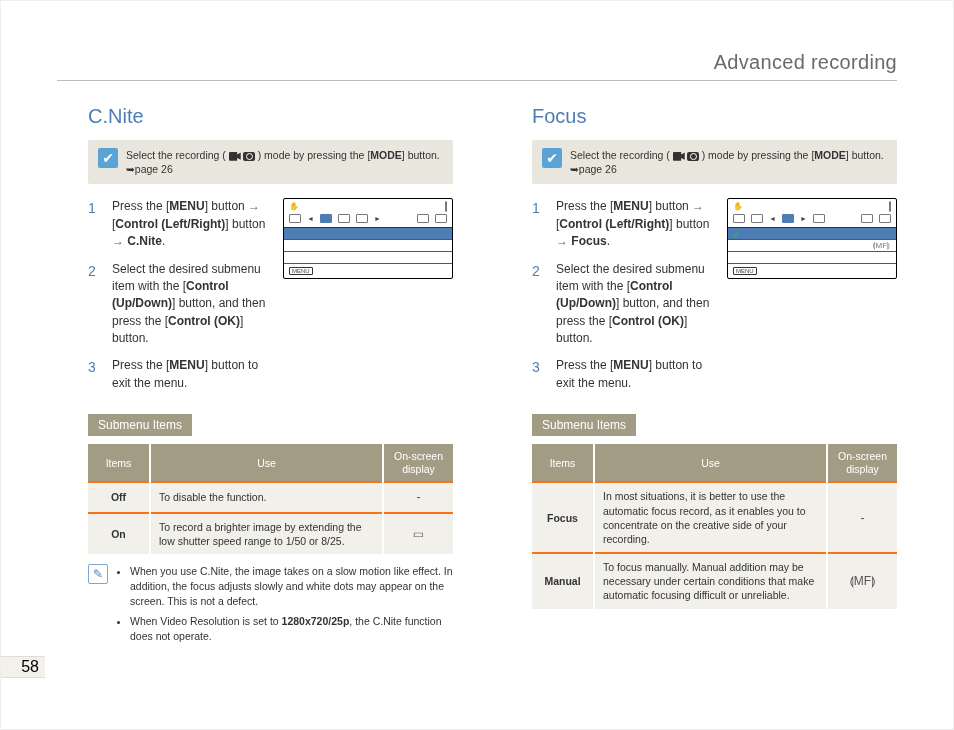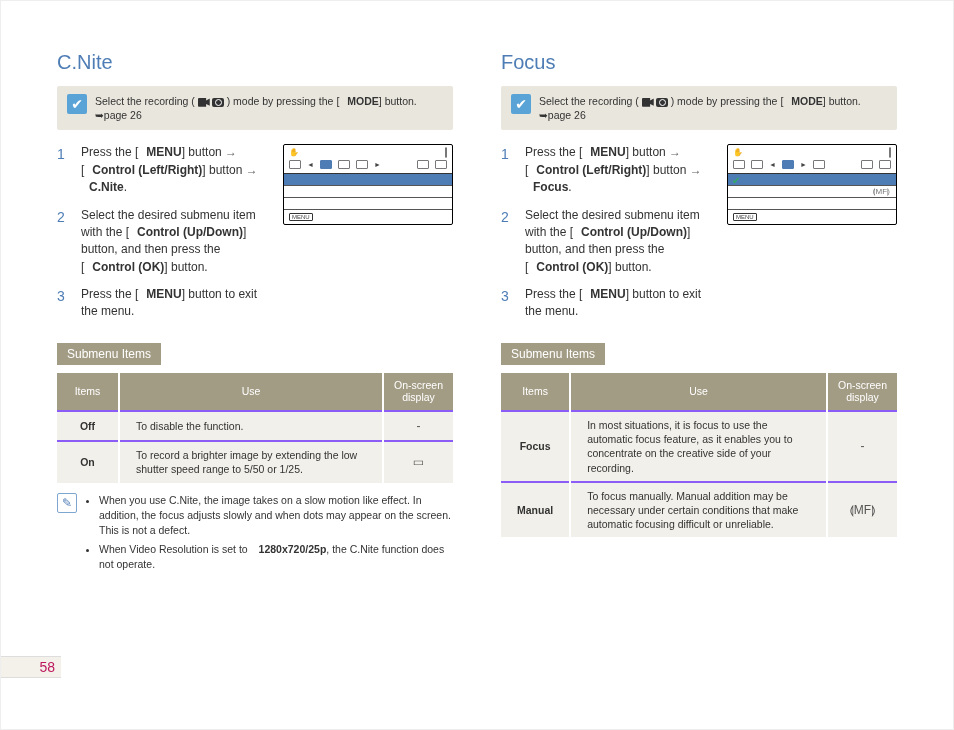--- a/index.html
+++ b/index.html
@@ -23,44 +23,44 @@
     height:730px;
     margin:0 auto;
     position:relative;
     padding:50px 56px 24px 56px;
     border:1px solid #eee;
   }
   .page-number-tab{
     position:absolute;
     left:0;
     top:655px;
-    width:60px;
+    width:44px;
     height:22px;
     background:#f3f1ea;
     border-top:1px solid #ddd;
     border-bottom:1px solid #ddd;
-    color:#be185d;
-    font-size:14px;
+    color:#000000;
+    font-size:16px;
     display:flex;
     align-items:center;
     justify-content:flex-end;
     padding-right:6px;
   }
   .chapter-title{
     text-align:right;
     color:var(--grey-text);
     font-size:20px;
     font-weight:400;
     padding-bottom:6px;
     border-bottom:1px solid #bbb;
     margin-bottom:24px;
     letter-spacing:.3px;
   }
   .columns{display:flex;gap:48px;}
-  .col{flex:1 1 0;min-width:0;}
+  .col{flex:1 1 0;min-width:0;margin-left:31px;}
   h2.section{
     color:var(--accent);
     font-size:20px;
     font-weight:400;
     margin:0 0 12px 0;
   }
   p.lede{line-height:1.45;margin:0 0 10px 0;color:#333;}
   .info-box{
     background:var(--box-bg);
     padding:8px 10px 8px 10px;
@@ -124,22 +124,22 @@
     color:#fff;
     font-weight:400;
     padding:6px 6px;
     font-size:10.5px;
     line-height:1.2;
     border-right:2px solid #fff;
   }
   table.sub th:last-child{border-right:none;}
   table.sub td{
     background:var(--pale);
-    padding:6px 16px;
-    border-top:2px solid #8b5cf6;
+    padding:6px 8px;
+    border-top:2px solid #f97316;
     border-right:2px solid #fff;
     vertical-align:middle;
     line-height:1.35;
   }
   table.sub td:last-child{border-right:none;}
   table.sub td.item{text-align:center;font-weight:bold;width:62px;}
   table.sub td.osd{text-align:center;width:70px;font-size:12px;color:#555;}
   .note-block{display:flex;gap:8px;margin-top:10px;align-items:flex-start;}
   .note-badge{
     flex:0 0 20px;width:20px;height:20px;
@@ -147,29 +147,30 @@
     display:flex;align-items:center;justify-content:center;
     color:#4e7db5;font-size:12px;background:#fff;
   }
   .note-block ul{margin:0;padding-left:14px;font-size:10.5px;line-height:1.45;}
   .note-block ul li{margin-bottom:4px;}
   .cam-icons{display:inline-flex;gap:2px;vertical-align:middle;}
   .cam-icons .c{width:12px;height:9px;background:#333;border-radius:1px;display:inline-block;}
   .cam-icons .c.vid{clip-path:polygon(0 0,70% 0,70% 30%,100% 10%,100% 90%,70% 70%,70% 100%,0 100%);}
   .cam-icons .c.pho{border-radius:2px;position:relative;}
   .cam-icons .c.pho::after{content:"";position:absolute;width:5px;height:5px;border:1px solid #fff;border-radius:50%;left:3px;top:1px;}
-  b{font-weight:bold;padding-left:8px;}
+  b{font-weight:bold;}
 </style>
 </head>
 <body>
 
 <div class="page">
 
   <div class="page-number-tab">58</div>
 
+  <div class="chapter-title">Advanced recording</div>
 
   <div class="columns">
 
     <div class="col">
       <h2 class="section">C.Nite</h2>
 
       <div class="info-box">
         <div class="check-badge">✔</div>
         <div class="txt">
           <span>Select the recording (</span>
@@ -237,30 +238,30 @@
         </tr>
           </thead>
         <tbody id="tbl-left">
             <tr>
               <td class="item">Off</td>
               <td>To disable the function.</td>
               <td class="osd">-</td>
             </tr>
             <tr>
               <td class="item">On</td>
-              <td>To record a brighter image by extending the low shutter speed range to 5/50 or 1/25.</td>
+              <td>To record a brighter image by extending the low shutter speed range to 1/50 or 8/25.</td>
               <td class="osd">▭</td>
             </tr>
           </tbody>
       </table>
 
       <div class="note-block">
         <div class="note-badge">✎</div>
         <ul id="notes-left">
-            <li>When you use C.Nite, the image takes on a slow motion like effect. In addition, the focus adjusts slowly and when dots may appear on the screen. This is not a defect.</li>
+            <li>When you use C.Nite, the image takes on a slow motion like effect. In addition, the focus adjusts slowly and white dots may appear on the screen. This is not a defect.</li>
             <li>When Video Resolution is set to <b>1280x720/25p</b>, the C.Nite function does not operate.</li>
           </ul>
       </div>
     </div>
 
     <div class="col">
       <h2 class="section">Focus</h2>
 
       <div class="info-box">
         <div class="check-badge">✔</div>
@@ -329,21 +330,21 @@
         <thead>
             <tr>
           <th>Items</th>
           <th>Use</th>
           <th>On-screen display</th>
         </tr>
           </thead>
         <tbody id="tbl-right">
             <tr>
               <td class="item">Focus</td>
-              <td>In most situations, it is focus to use the automatic focus feature, as it enables you to concentrate on the creative side of your recording.</td>
+              <td>In most situations, it is better to use the automatic focus record, as it enables you to concentrate on the creative side of your recording.</td>
               <td class="osd">-</td>
             </tr>
             <tr>
               <td class="item">Manual</td>
               <td>To focus manually. Manual addition may be necessary under certain conditions that make automatic focusing difficult or unreliable.</td>
               <td class="osd">⟬MF⟭</td>
             </tr>
           </tbody>
       </table>
     </div>

